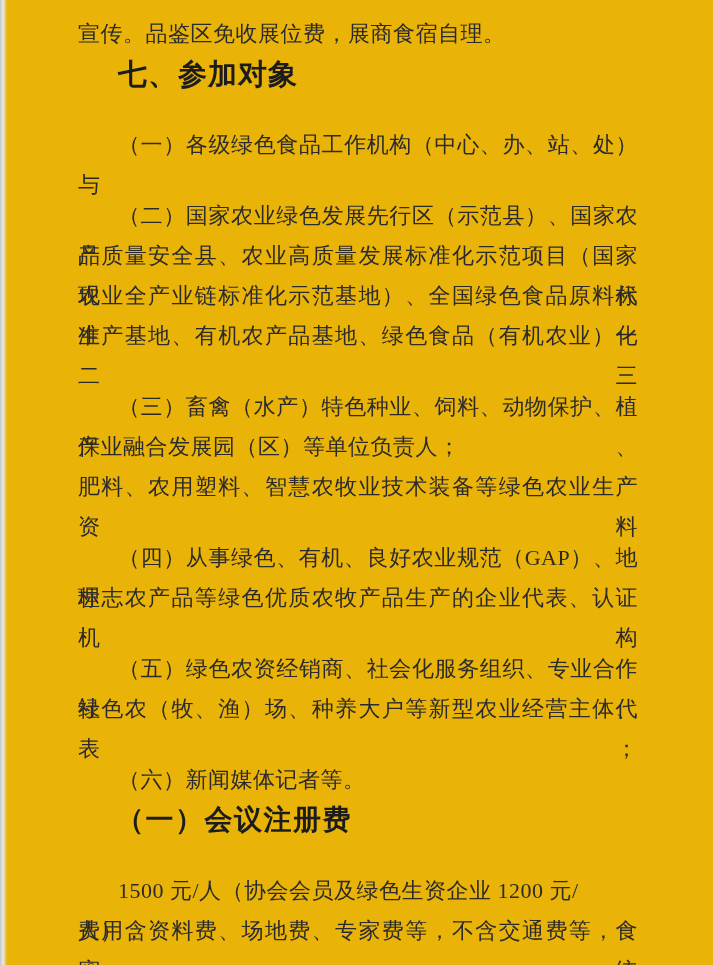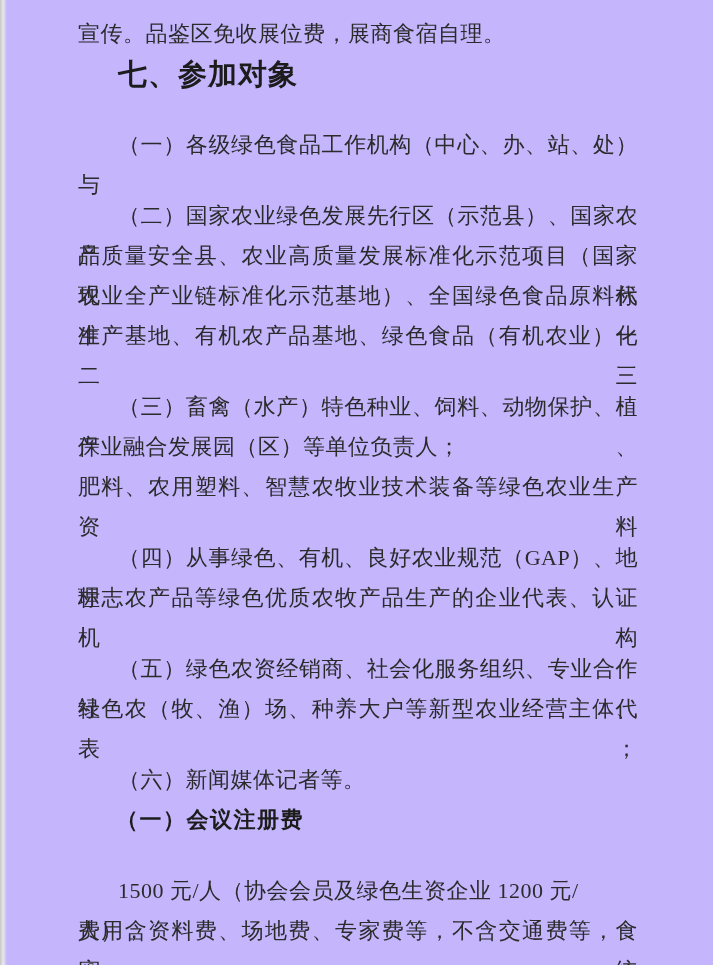--- a/index.html
+++ b/index.html
@@ -4,21 +4,21 @@
 <style>
   html, body {
     margin: 0;
     padding: 0;
     background: #ffffff;
   }
   .page {
     position: relative;
     width: 713px;
     height: 965px;
-    background: #c4b5fd;
+    background: #eab308;
     overflow: hidden;
     box-sizing: border-box;
   }
   .scan-edge {
     position: absolute;
     left: 0;
     top: 0;
     width: 7px;
     height: 100%;
     background: linear-gradient(90deg, #c6c6c6 0%, #e8e8e8 45%, rgba(232,232,232,0) 100%);
@@ -49,21 +49,21 @@
   .heading {
     font-family: "Liberation Sans", "DejaVu Sans", sans-serif;
     font-weight: 700;
     font-size: 29px;
     color: #1c1c1c;
     text-indent: 40px;
     letter-spacing: 1px;
   }
   .subheading {
     font-weight: 700;
-    font-size: 22px;
+    font-size: 28px;
     color: #1c1c1c;
     text-indent: 38px;
     letter-spacing: 1.5px;
   }
   .pagenum {
     height: 40px;
     line-height: 36px;
     font-size: 17px;
     color: #333333;
     font-family: "Liberation Serif", "DejaVu Serif", serif;

